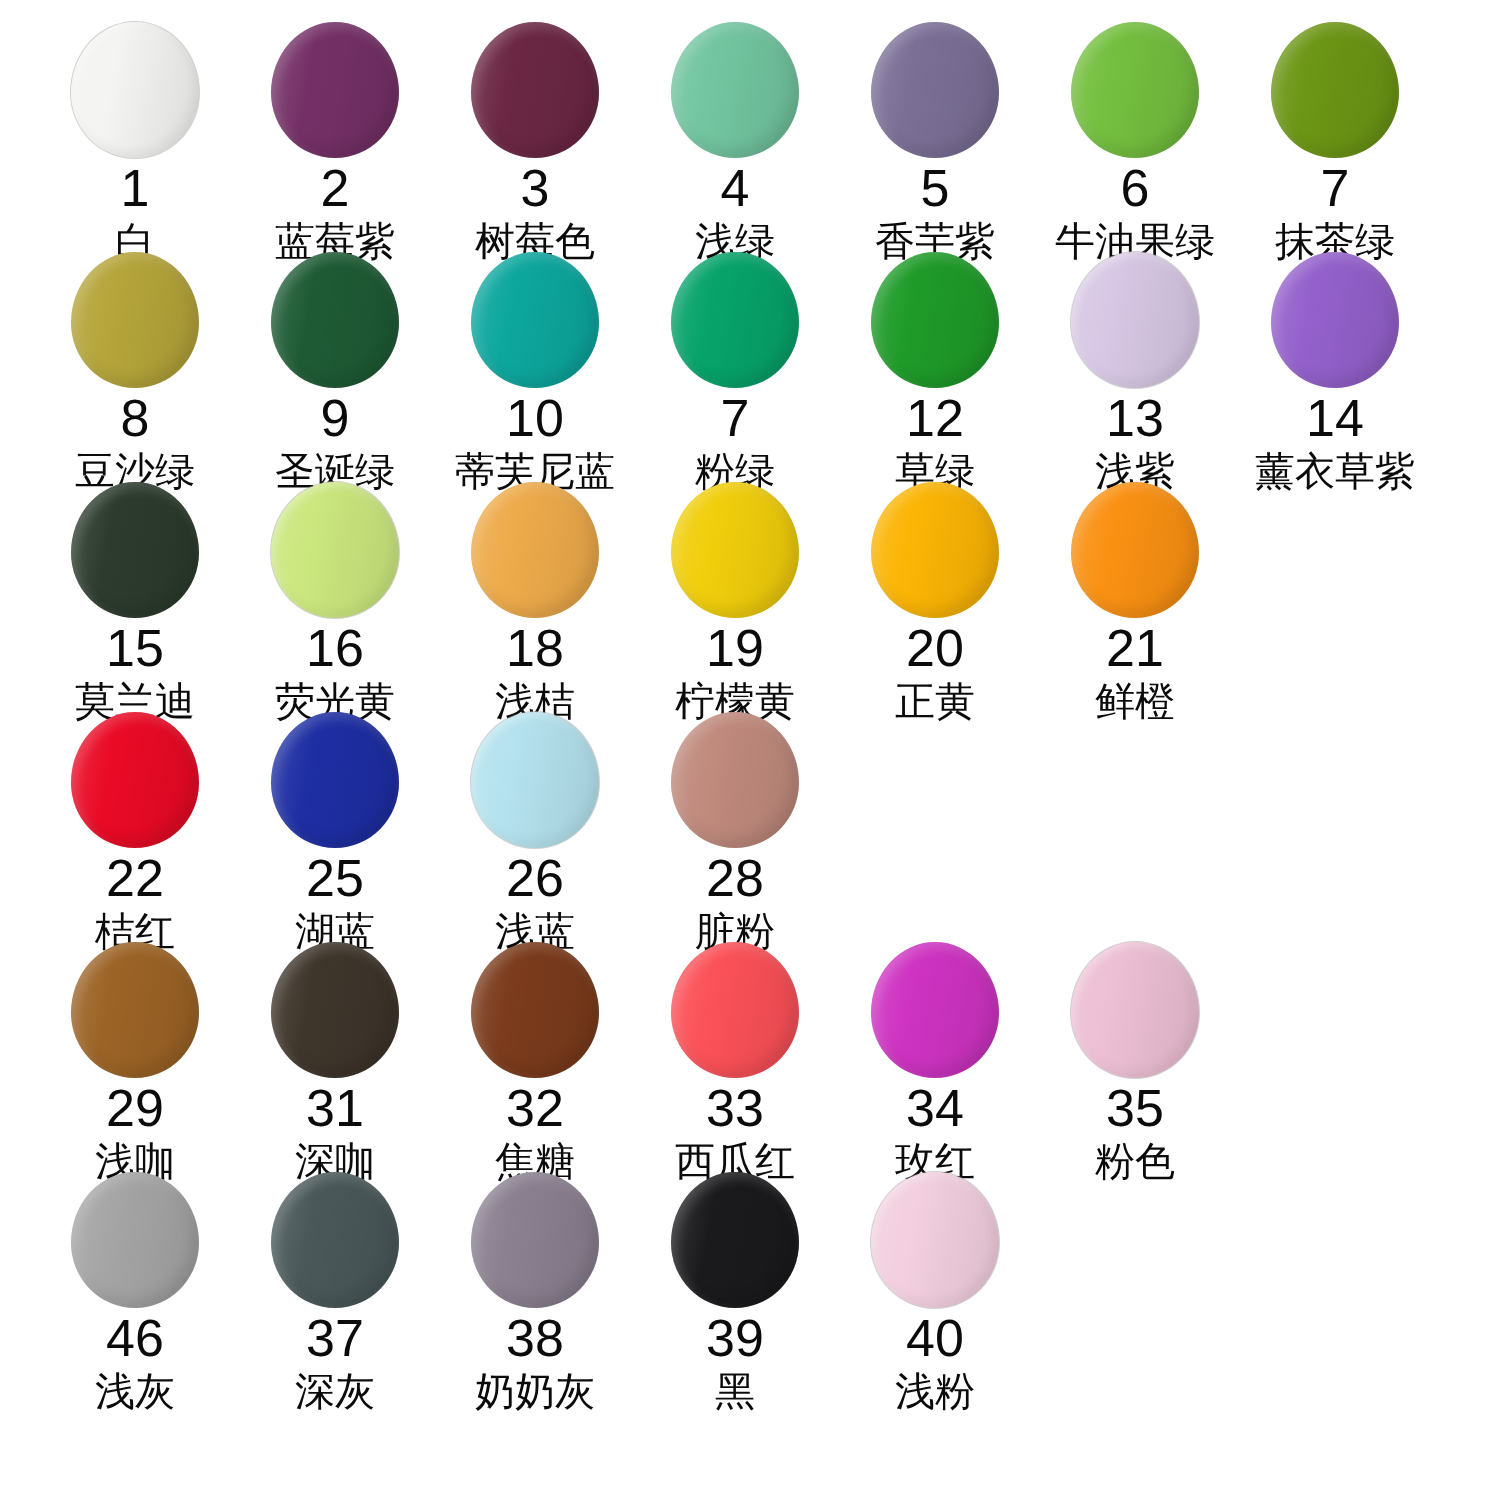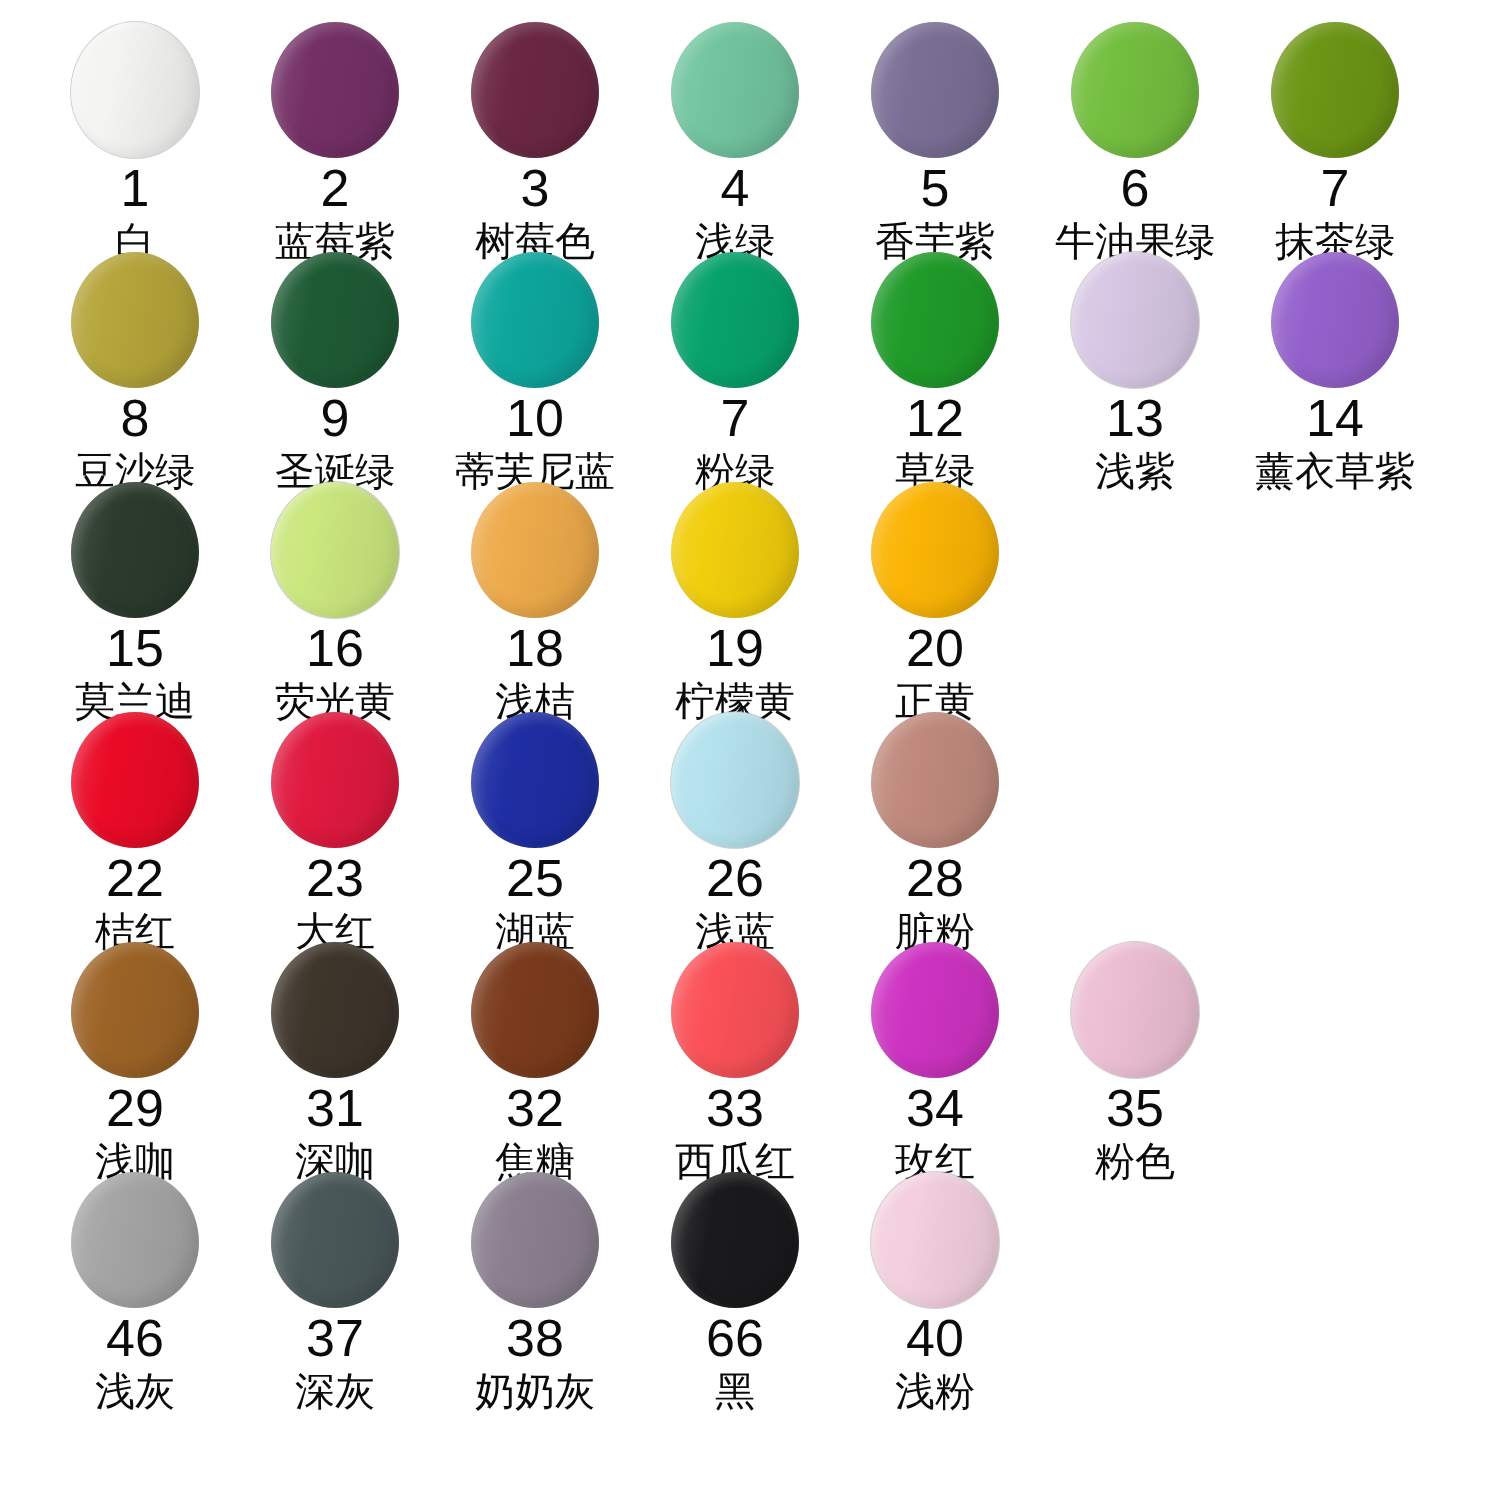--- a/index.html
+++ b/index.html
@@ -247,39 +247,39 @@
         <div class="swatch-number">19</div>
         <div class="swatch-label">柠檬黄</div>
       </div>
       <div class="swatch-cell">
         <div class="blob-wrap">
           <div class="blob" style="background: rgb(251, 181, 5);"></div>
         </div>
         <div class="swatch-number">20</div>
         <div class="swatch-label">正黄</div>
       </div>
+      <div class="swatch-cell">
+        <div class="blob-wrap">
+          <div class="blob" style="background: rgb(250, 145, 19);"></div>
+        </div>
+        <div class="swatch-number">21</div>
+        <div class="swatch-label">鲜橙</div>
+      </div>
     </div>
     <div class="swatch-row">
       <div class="spacer-left"></div>
       <div class="swatch-cell">
         <div class="blob-wrap">
           <div class="blob" style="background: rgb(234, 10, 38);"></div>
         </div>
         <div class="swatch-number">22</div>
         <div class="swatch-label">桔红</div>
       </div>
       <div class="swatch-cell">
         <div class="blob-wrap">
-          <div class="blob" style="background: rgb(224, 25, 63);"></div>
-        </div>
-        <div class="swatch-number">23</div>
-        <div class="swatch-label">大红</div>
-      </div>
-      <div class="swatch-cell">
-        <div class="blob-wrap">
           <div class="blob" style="background: rgb(30, 46, 163);"></div>
         </div>
         <div class="swatch-number">25</div>
         <div class="swatch-label">湖蓝</div>
       </div>
       <div class="swatch-cell">
         <div class="blob-wrap">
           <div class="blob light-edge" style="background: rgb(180, 226, 238);"></div>
         </div>
         <div class="swatch-number">26</div>
@@ -358,21 +358,21 @@
         <div class="blob-wrap">
           <div class="blob" style="background: rgb(139, 128, 144);"></div>
         </div>
         <div class="swatch-number">38</div>
         <div class="swatch-label">奶奶灰</div>
       </div>
       <div class="swatch-cell">
         <div class="blob-wrap">
           <div class="blob" style="background: rgb(26, 26, 28);"></div>
         </div>
-        <div class="swatch-number">66</div>
+        <div class="swatch-number">39</div>
         <div class="swatch-label">黑</div>
       </div>
       <div class="swatch-cell">
         <div class="blob-wrap">
           <div class="blob light-edge" style="background: rgb(243, 207, 223);"></div>
         </div>
         <div class="swatch-number">40</div>
         <div class="swatch-label">浅粉</div>
       </div>
       <div class="swatch-cell empty"></div>

